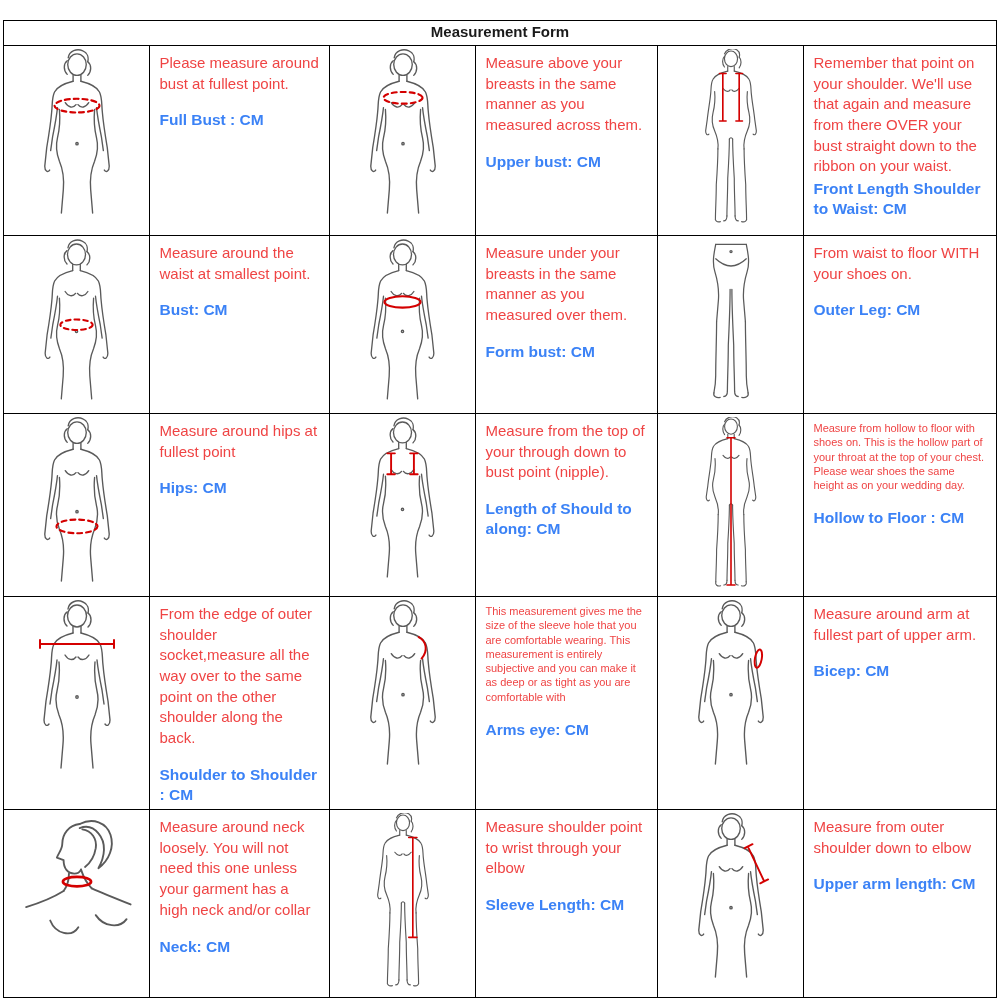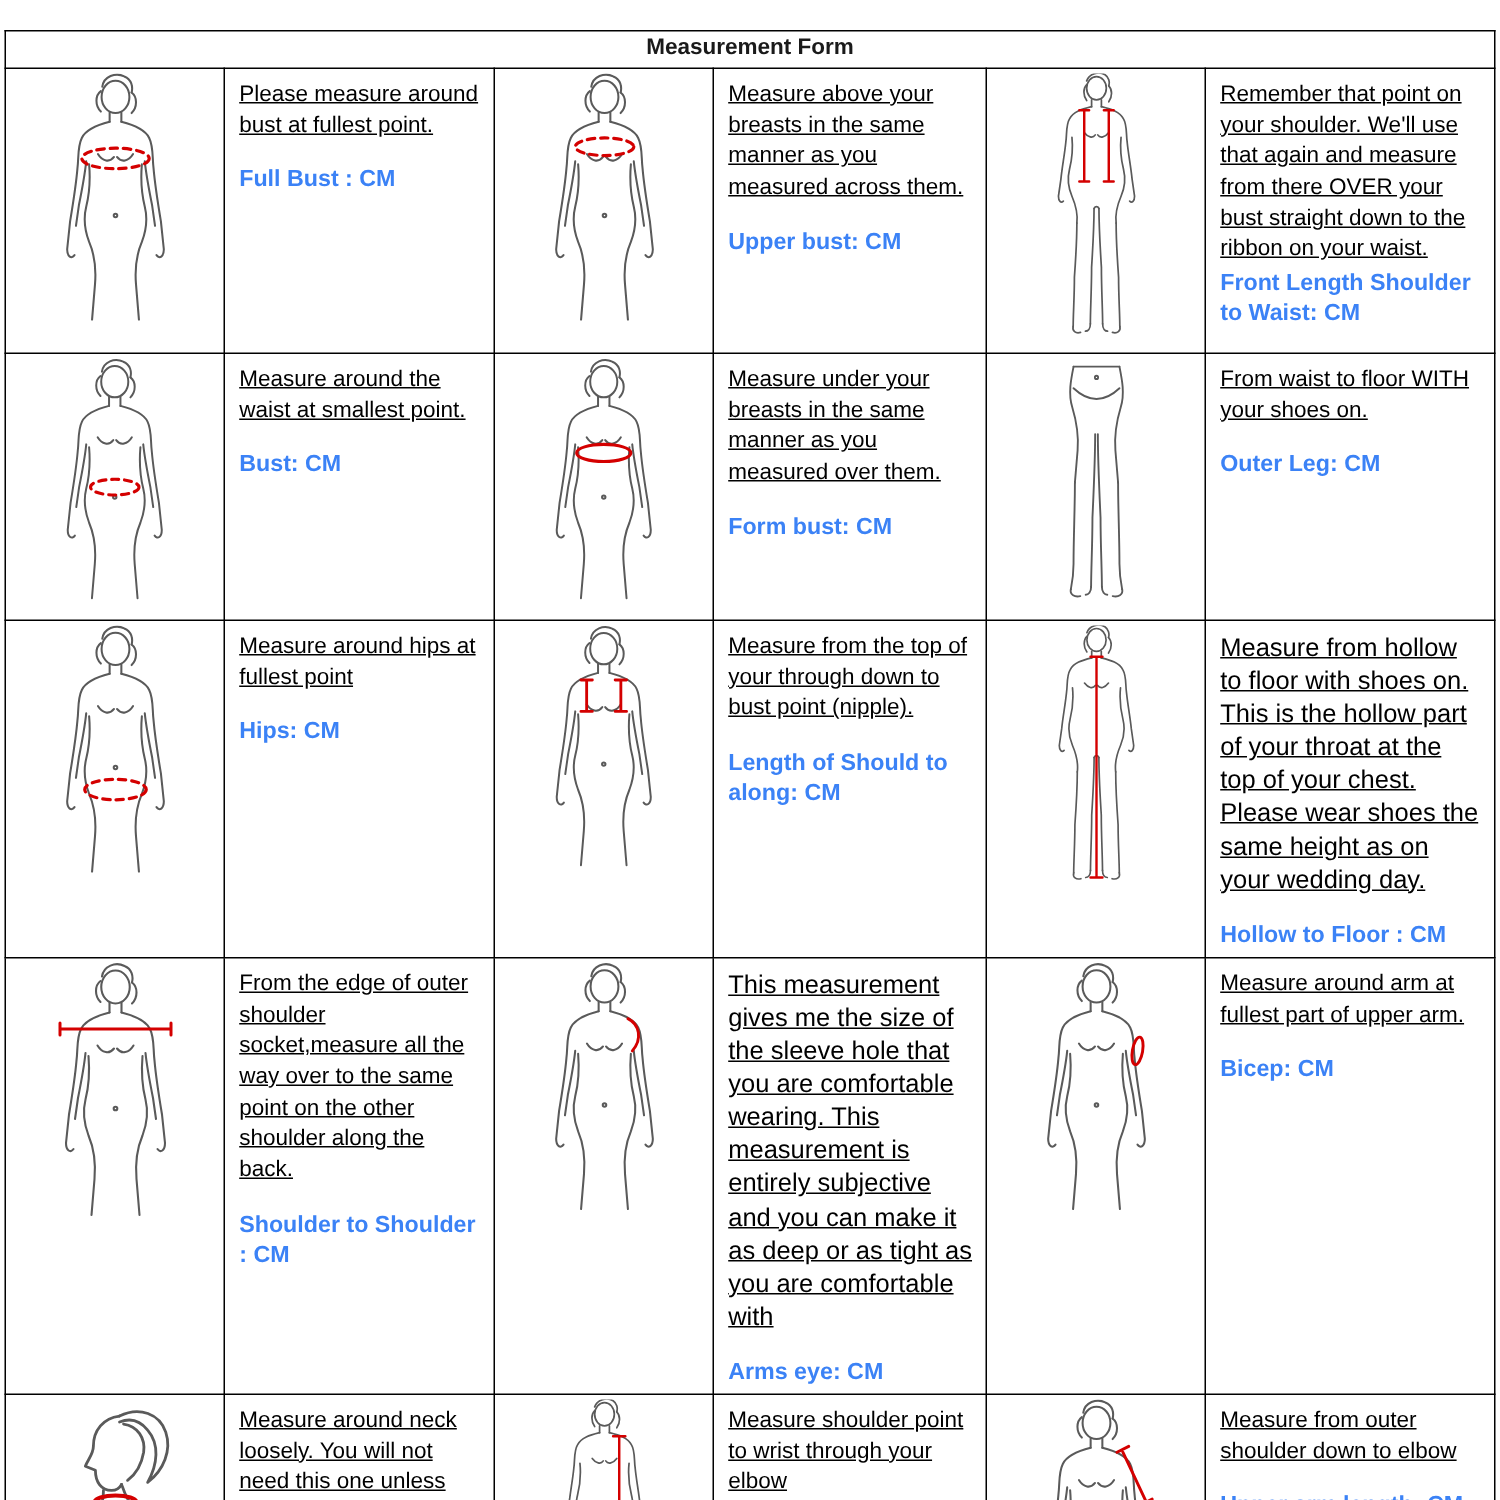--- a/index.html
+++ b/index.html
@@ -8,22 +8,22 @@
   table.mform td{border:1px solid #000;vertical-align:top;overflow:hidden;}
   td.title-cell{text-align:center;font-weight:bold;font-size:15px;padding:2px 0;height:20px;vertical-align:middle;}
   tr.r1{height:190px}
   tr.r2{height:178px}
   tr.r3{height:182px}
   tr.r4{height:198px}
   tr.r5{height:188px}
   td.fig{text-align:center;padding:3px 1px;}
   td.fig svg{display:inline-block;vertical-align:middle;}
   td.txt{padding:7px 9px 4px 9px;}
-  .desc{font-size:15px;line-height:1.38;color:#000000;text-decoration:underline;}
-  .desc.small{font-size:17px;line-height:1.3;}
+  .desc{font-size:15px;line-height:1.38;color:#ef4444;}
+  .desc.small{font-size:11px;line-height:1.3;}
   .label{font-weight:bold;font-size:15.5px;color:#3b82f6;margin-top:16px;line-height:1.3;}
   .label.tight{margin-top:2px;}
   .sketch{fill:none;stroke:#5a5a5a;stroke-width:1.4;stroke-linecap:round;stroke-linejoin:round;}
   .red{stroke:#d40000;stroke-width:2.2;fill:none;stroke-linecap:round;}
   .red.thin{stroke-width:2;}
   .dash{stroke-dasharray:5 4;}
 </style>
 </head>
 <body>
 

